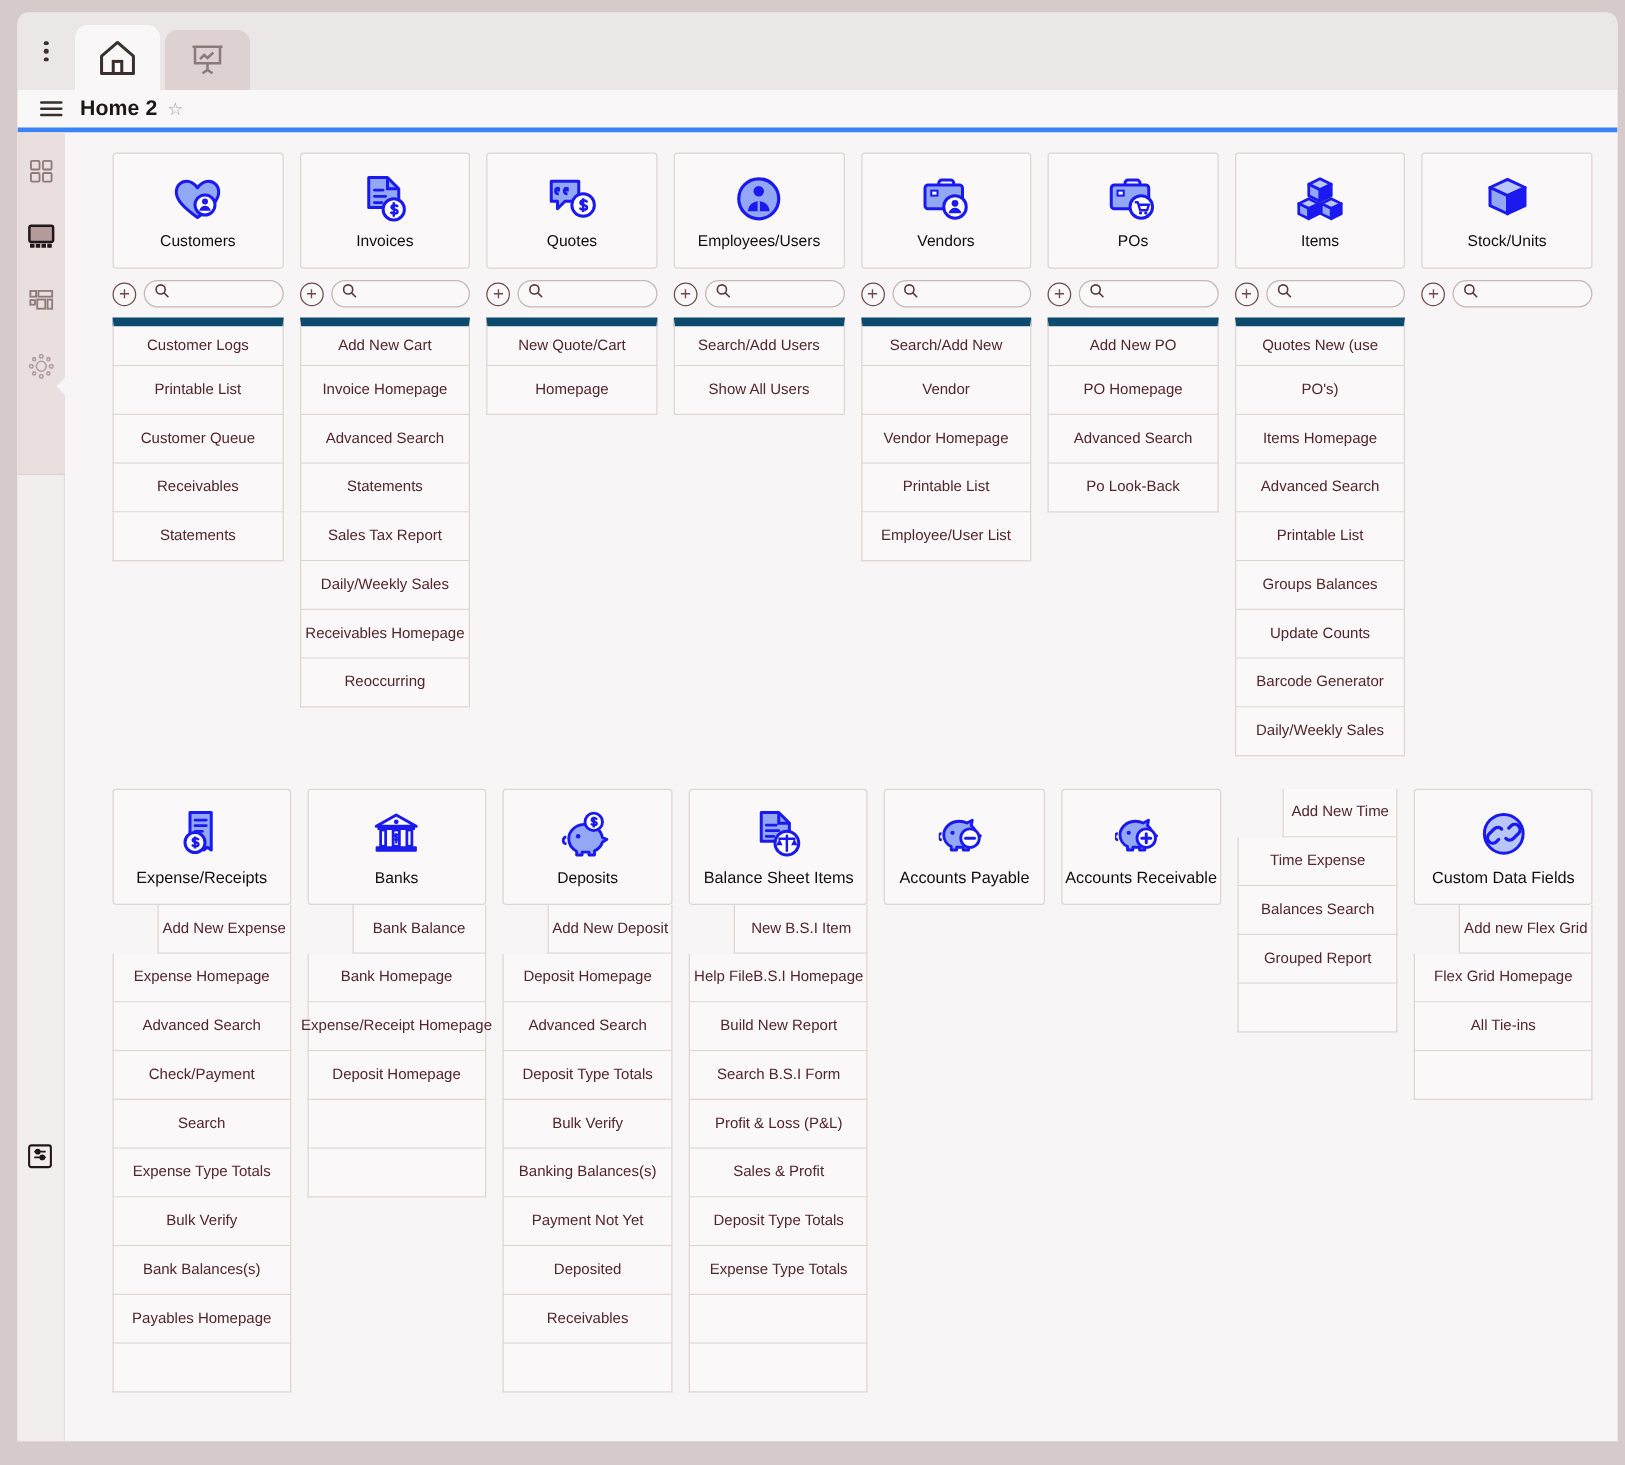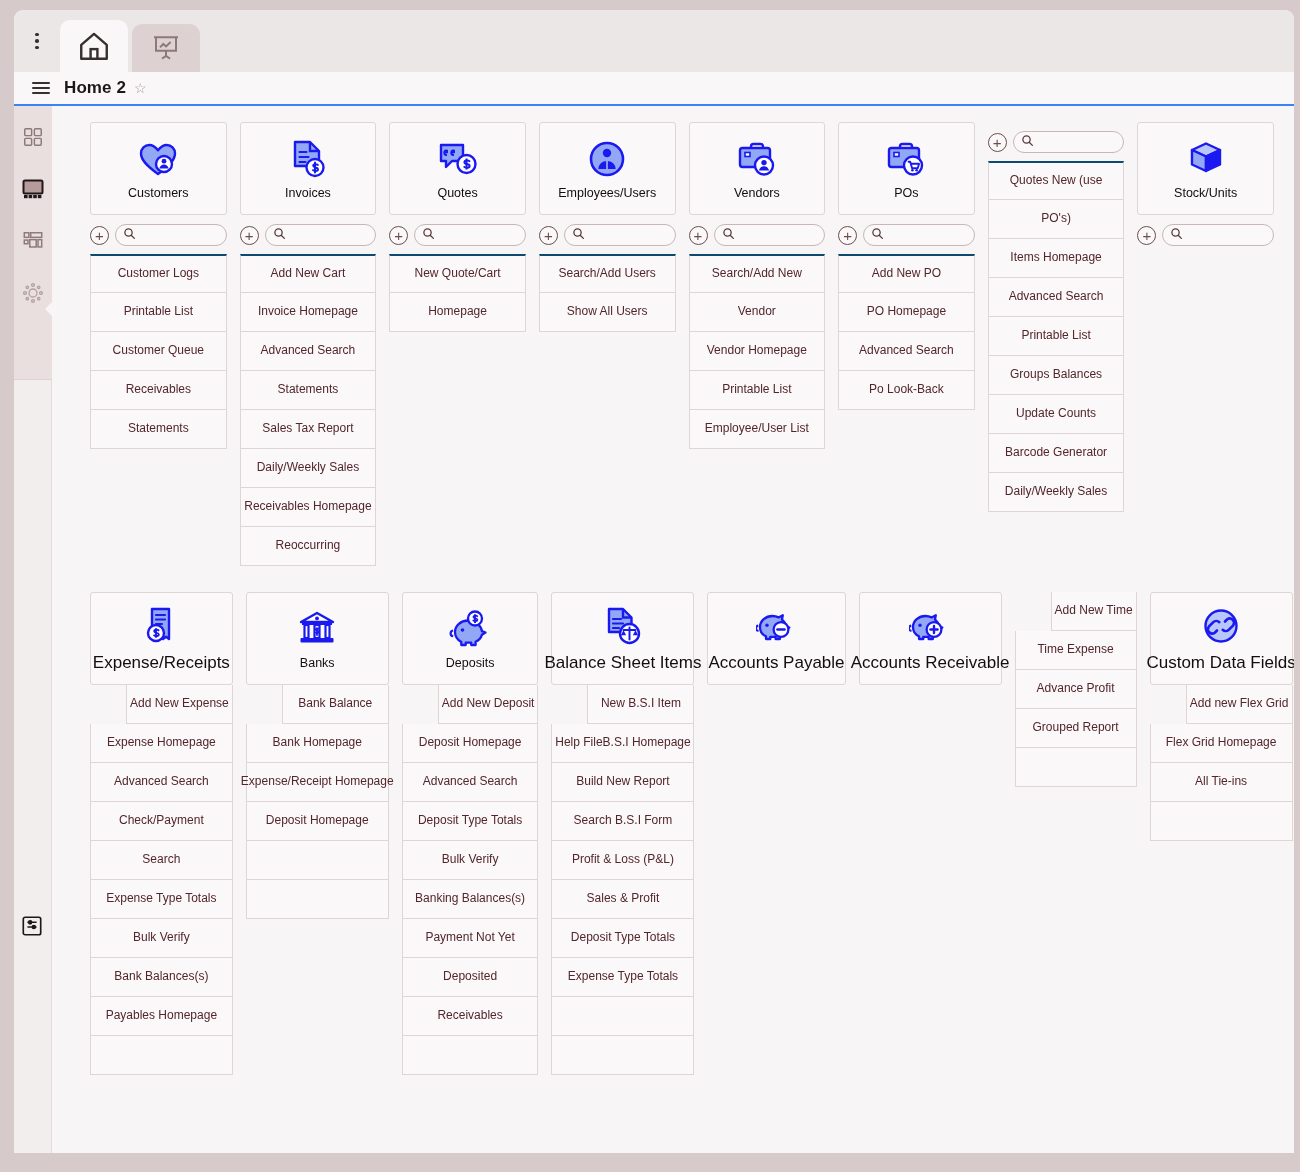--- a/index.html
+++ b/index.html
@@ -41,21 +41,21 @@
   }
   .tab.active { background: #f9f7f7; height: 52px; }
   .tab svg { display: block; }
   
   .titlebar {
     height: 34px;
     background: #f9f7f7;
     display: flex; align-items: center;
     padding-left: 18px;
     gap: 14px;
-    border-bottom: 2px solid #3b82f6;
+    border-bottom: 4px solid #3b82f6;
   }
   .hamburger { display: flex; flex-direction: column; gap: 3px; width: 18px; }
   .hamburger i { height: 2px; background: #3a2f2f; border-radius: 1px; display:block; }
   .hamburger i:nth-child(1){ width:18px } .hamburger i:nth-child(2){ width:18px } .hamburger i:nth-child(3){ width:18px }
   .page-title { font-size: 17px; font-weight: bold; color: #1d1718; letter-spacing: .1px; }
   .star { font-size: 14px; color: #a89a99; margin-left: -6px; }
   
   .body-wrap { display: flex; height: 1047px; }
   .railbar {
     width: 38px; background: #f2eeee;
@@ -95,21 +95,21 @@
     border-radius: 3px;
     display: flex; flex-direction: column;
     align-items: center; justify-content: center;
     gap: 6px;
   }
   .mod-head .ic { height: 44px; display:flex; align-items:center; justify-content:center; }
   .mod-title {
     font-size: 12.5px; font-weight: normal; color: #120d0e;
     text-align: center; line-height: 1.1; white-space: nowrap;
   }
-  .mod-title.small { font-size: 17px; }
+  .mod-title.small { font-size: 13px; }
   .searchrow {
     display: flex; align-items: center; gap: 6px;
     margin: 9px 0 8px 0;
   }
   .plus-btn {
     width: 19px; height: 19px; border-radius: 50%;
     border: 1.4px solid #6e4c4e; color: #6e4c4e;
     display: flex; align-items: center; justify-content: center;
     font-size: 15px; line-height: 1; font-weight: 300; flex: 0 0 auto;
     background: #faf8f8;
@@ -129,21 +129,21 @@
     border: 1px solid #ded5d4;
     border-top: none;
     background: #faf8f8;
     min-height: 39px;
     display: flex; align-items: center; justify-content: center;
     font-size: 12px; color: #53252c;
     text-align: center; line-height: 1.15;
     padding: 2px 3px;
     white-space: nowrap;
   }
-  .mod-item:first-child { border-top: 2px solid #0c4a6e; }
+  .mod-item:first-child { border-top: 7px solid #0c4a6e; }
   .mod-item.empty { color: transparent; }
   .second .mod-list .mod-item:first-child { border-top: none; margin-left: 36px; }
 </style>
 </head>
 <body>
 
 <div class="app-window">
 
   <div class="tabstrip">
     <div class="kebab">
@@ -432,20 +432,36 @@
         </div>
       </div>
             <div class="mod-list">
               <div class="mod-item">Add New PO</div>
               <div class="mod-item">PO Homepage</div>
               <div class="mod-item">Advanced Search</div>
               <div class="mod-item">Po Look-Back</div>
             </div>
           </div>
           <div class="module">
+      <div class="mod-head">
+        <span class="ic">
+                <svg width="40" height="38" viewBox="0 0 40 38">
+                  <path d="M20 3l9 4.4-9 4.4-9-4.4z" fill="#b9c6f9" stroke="#1a1af0" stroke-width="2.2" stroke-linejoin="round"></path>
+                  <path d="M11 7.4v9.2l9 4.4V11.8z" fill="#92a8f5" stroke="#1a1af0" stroke-width="2.2" stroke-linejoin="round"></path>
+                  <path d="M29 7.4v9.2l-9 4.4V11.8z" fill="#1a1af0" stroke="#1a1af0" stroke-width="2.2" stroke-linejoin="round"></path>
+                  <path d="M11 19l8 3.9-8 3.9-8-3.9z" fill="#b9c6f9" stroke="#1a1af0" stroke-width="2.2" stroke-linejoin="round"></path>
+                  <path d="M3 22.9v8.2l8 3.9v-8.2z" fill="#92a8f5" stroke="#1a1af0" stroke-width="2.2" stroke-linejoin="round"></path>
+                  <path d="M19 22.9v8.2l-8 3.9v-8.2z" fill="#1a1af0" stroke="#1a1af0" stroke-width="2.2" stroke-linejoin="round"></path>
+                  <path d="M29 19l8 3.9-8 3.9-8-3.9z" fill="#b9c6f9" stroke="#1a1af0" stroke-width="2.2" stroke-linejoin="round"></path>
+                  <path d="M21 22.9v8.2l8 3.9v-8.2z" fill="#92a8f5" stroke="#1a1af0" stroke-width="2.2" stroke-linejoin="round"></path>
+                  <path d="M37 22.9v8.2l-8 3.9v-8.2z" fill="#1a1af0" stroke="#1a1af0" stroke-width="2.2" stroke-linejoin="round"></path>
+                </svg>
+              </span>
+        <span class="mod-title">Items</span>
+      </div>
       <div class="searchrow">
         <div class="plus-btn">+</div>
         <div class="search-field">
           <span><svg width="13" height="13" viewBox="0 0 20 20" fill="none" stroke="#5a3b3d" stroke-width="2">
             <circle cx="8.5" cy="8.5" r="5.6"></circle>
                     <path d="M13 13l4.5 4.5" stroke-linecap="round"></path>
                   </svg></span>
           <input type="text" placeholder="" style="">
         </div>
       </div>
@@ -618,21 +634,21 @@
                 </svg>
               </span>
         <span class="mod-title small">Accounts Receivable</span>
       </div>
             <div class="mod-list"></div>
           </div>
           <div class="module">
             <div class="mod-list">
               <div class="mod-item">Add New Time</div>
               <div class="mod-item">Time Expense</div>
-              <div class="mod-item">Advance Profit</div>
+              <div class="mod-item">Balances Search</div>
               <div class="mod-item">Grouped Report</div>
               <div class="mod-item empty"></div>
             </div>
           </div>
           <div class="module">
       <div class="mod-head">
         <span class="ic">
                 <svg width="38" height="38" viewBox="0 0 38 38">
                   <circle cx="19" cy="19" r="15.5" fill="#b9c6f9" stroke="#1a1af0" stroke-width="2.4"></circle>
                   <path d="M15 23.5l-2.2 2.2a4.3 4.3 0 0 1-6-6l4.5-4.5a4.3 4.3 0 0 1 6 0" fill="none" stroke="#1a1af0" stroke-width="2.6" stroke-linecap="round"></path>

